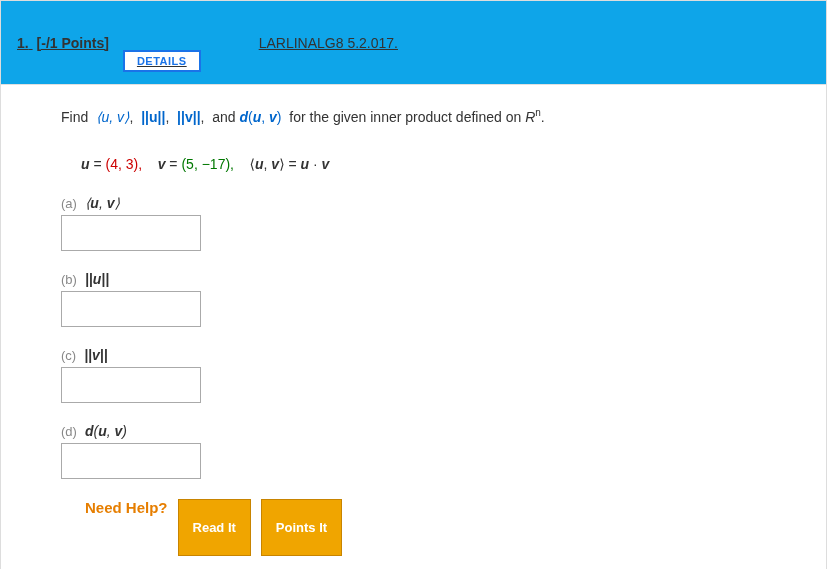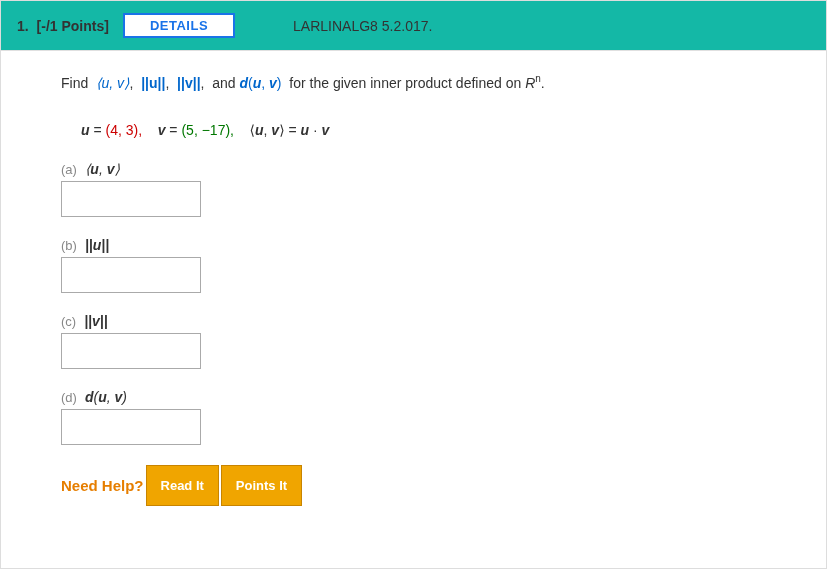--- a/index.html
+++ b/index.html
@@ -14,37 +14,39 @@
       max-width: 827px;
       min-height: 569px;
       margin: 0 auto;
       border: 1px solid #ddd;
     }
     .question-header {
       display: flex;
       align-items: center;
       padding: 12px 16px;
       border-bottom: 1px solid #e0e0e0;
-      background: #14b8a6;
+      background: #0ea5e9;
       gap: 14px;
+      text-decoration: underline;
     }
     .question-number {
       font-weight: bold;
       font-size: 14px;
       white-space: nowrap;
     }
     .details-btn {
       border: 2px solid #1a73e8;
       color: #1a73e8;
       background: #fff;
-      padding: 3px 25px;
-      font-size: 13px;
+      padding: 3px 12px;
+      font-size: 11px;
       font-weight: bold;
       cursor: pointer;
       letter-spacing: 0.5px;
+      margin-top: 37px;
     }
     .question-id {
       font-size: 14px;
       font-weight: normal;
       margin-left: 44px;
     }
     .question-body {
       padding: 20px 60px 24px 60px;
     }
     .problem-statement {
@@ -83,34 +85,34 @@
       width: 140px;
       height: 36px;
       border: 1px solid #aaa;
       display: block;
       margin-top: 4px;
       padding: 4px 6px;
       font-size: 14px;
     }
     .need-help-row {
       display: flex;
-      align-items: center;
-      gap: 2px;
+      gap: 10px;
       margin-top: 8px;
+      margin-left: 24px;
     }
     .need-help-label {
       color: #e67e00;
       font-weight: bold;
       font-size: 15px;
     }
     .help-btn {
       background: #f0a500;
       color: #fff;
       border: 1px solid #c88400;
-      padding: 12px 14px;
+      padding: 20px 14px;
       font-size: 13px;
       font-weight: bold;
       cursor: pointer;
     }
     .norm-notation { font-style: normal; font-weight: bold; }
   </style>
 </head>
 <body>
 
 <div class="page-container">

